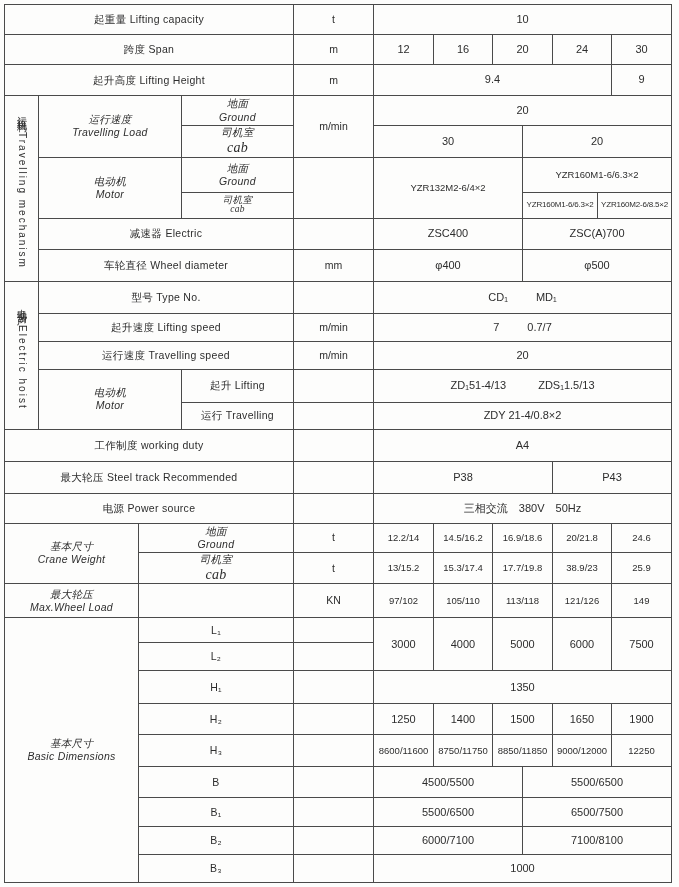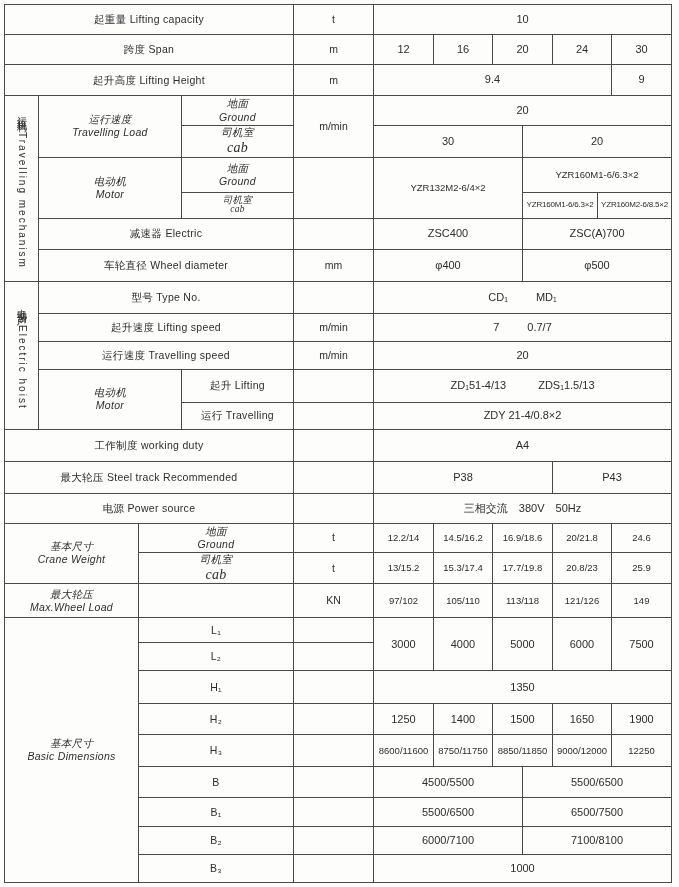--- a/index.html
+++ b/index.html
@@ -262,21 +262,21 @@
     <td class="lbl" colspan="2">
       <div class="stack">
         <div>司机室</div>
         <div class="cabt">cab</div>
       </div>
     </td>
     <td class="unit">t</td>
     <td class="val val-sm">13/15.2</td>
     <td class="val val-sm">15.3/17.4</td>
     <td class="val val-sm" colspan="2">17.7/19.8</td>
-    <td class="val val-sm" colspan="2">20.8/23</td>
+    <td class="val val-sm" colspan="2">38.9/23</td>
     <td class="val val-sm">25.9</td>
   </tr>
 
   <tr style="height:34px">
     <td class="lbl" colspan="2">
       <div class="stack">
         <div>最大轮压</div>
         <div>Max.Wheel Load</div>
       </div>
     </td>

